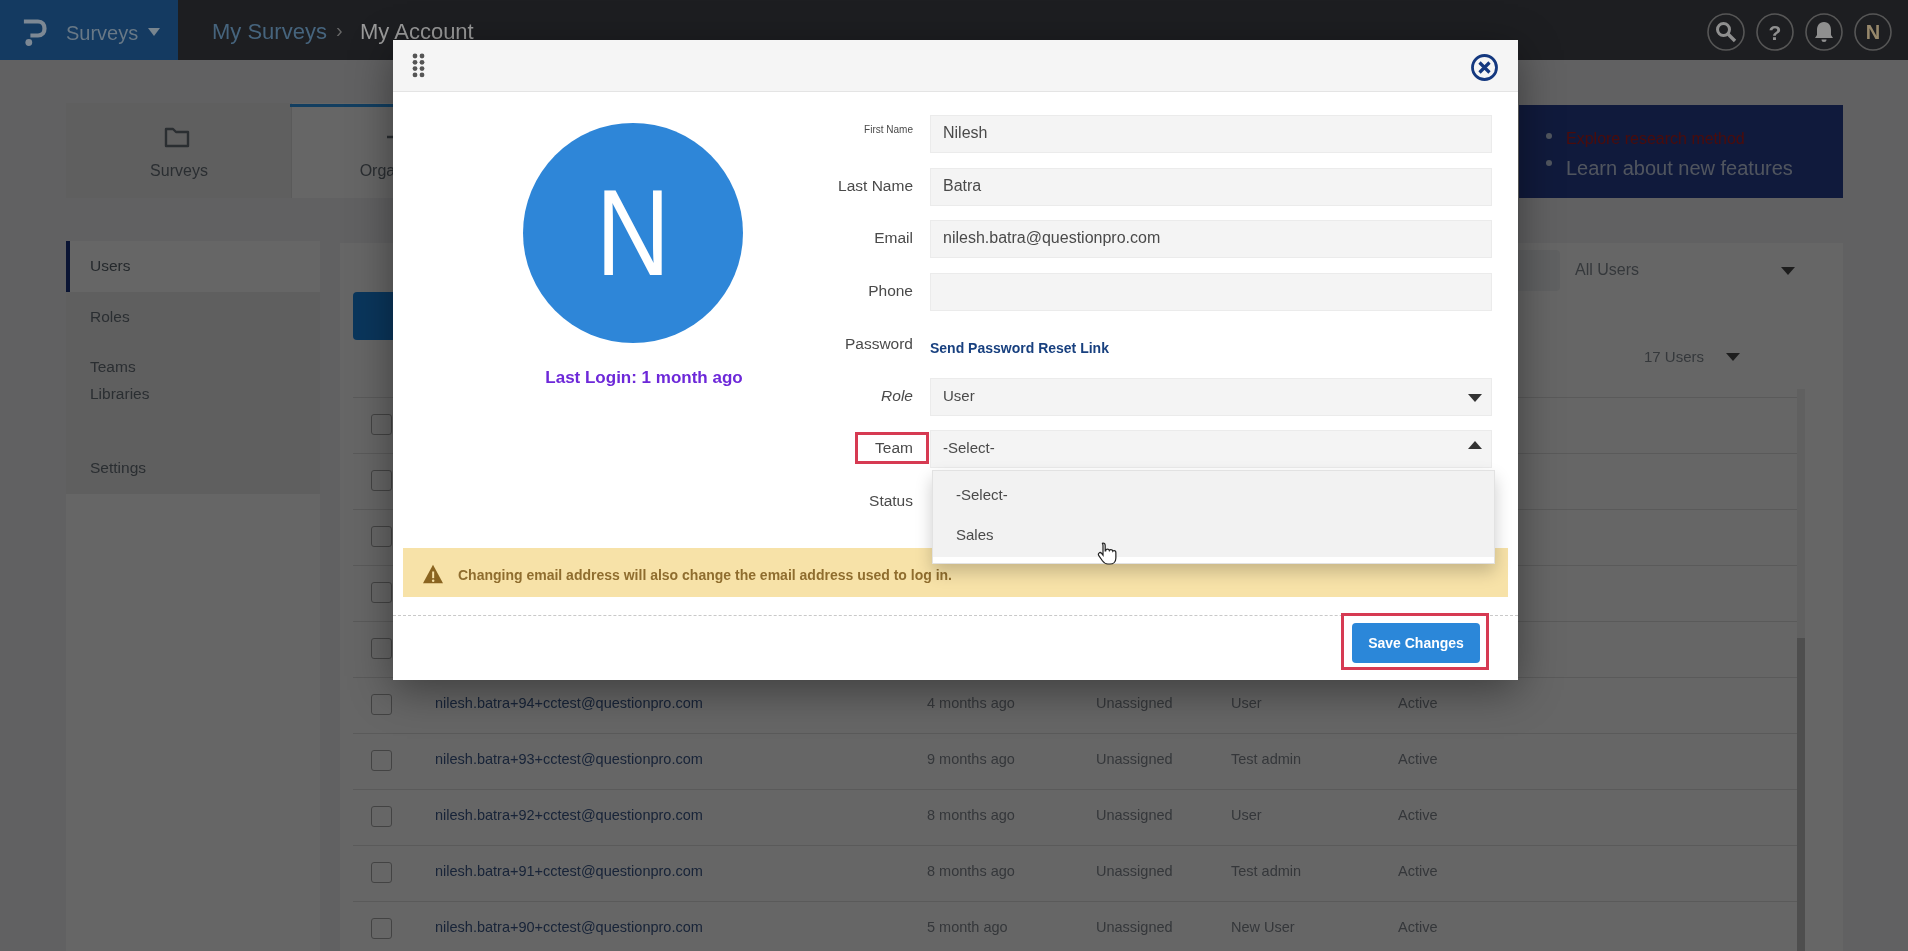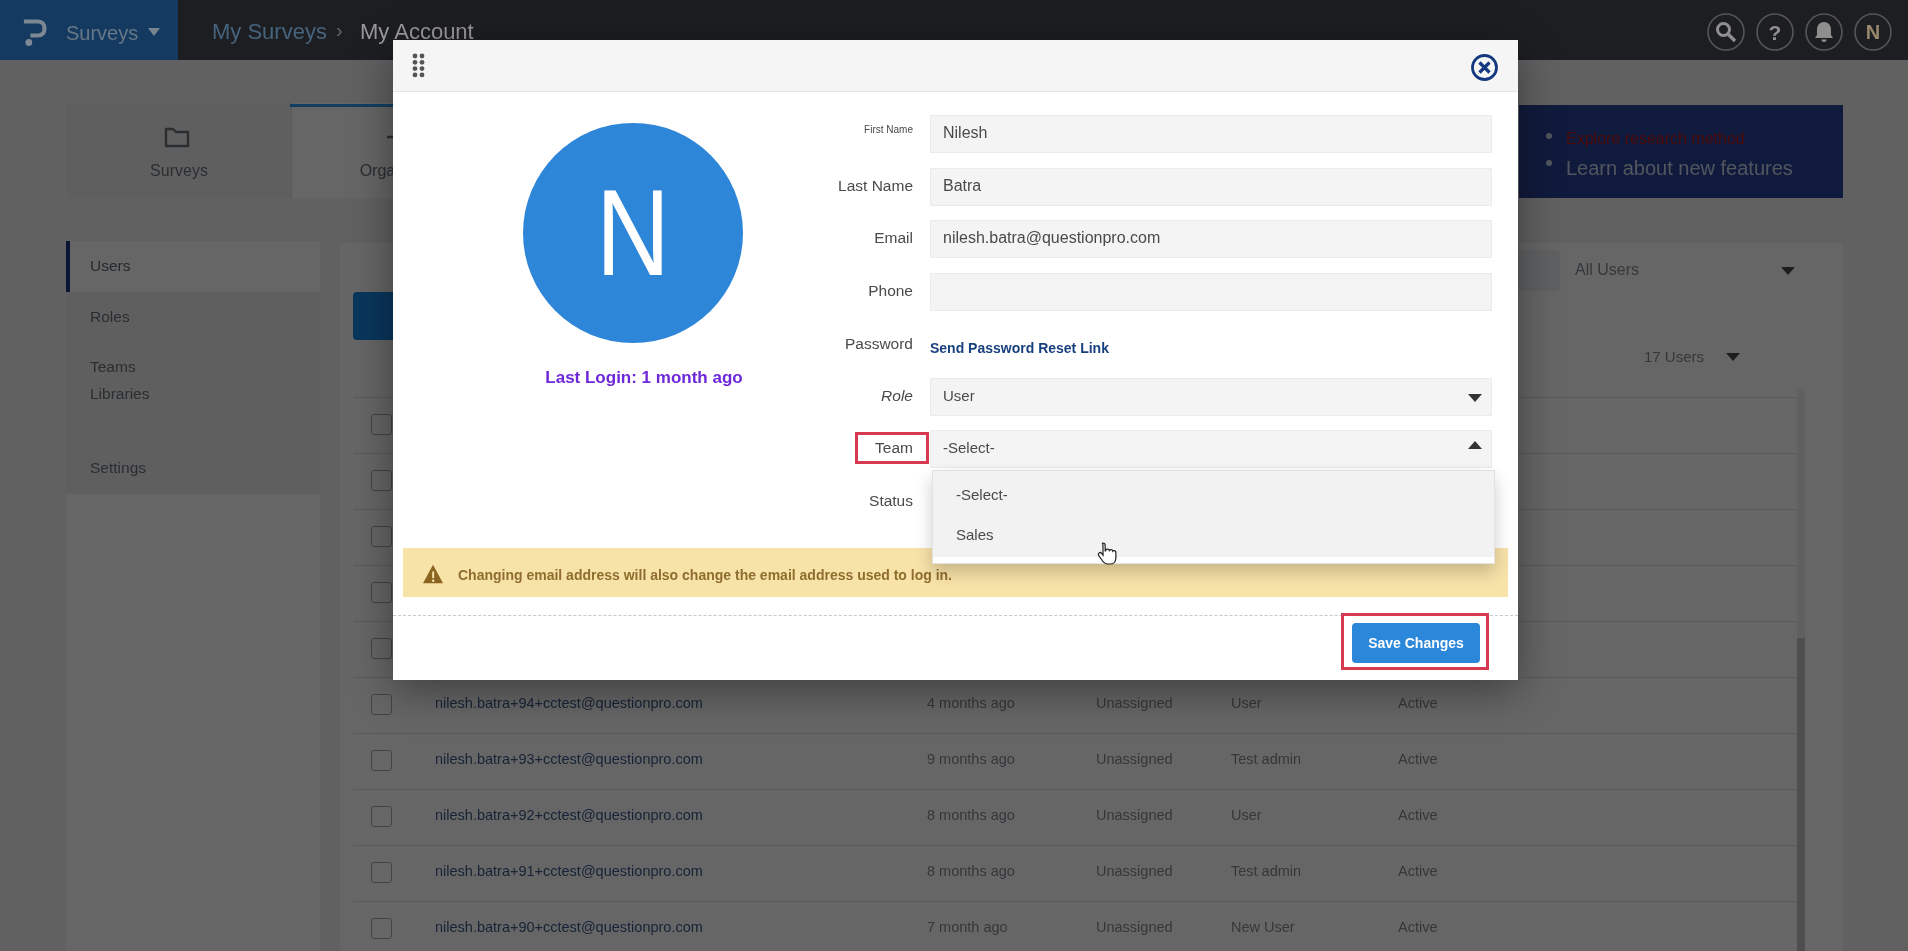--- a/index.html
+++ b/index.html
@@ -130,21 +130,21 @@
       <div class="abs" style="left:353px;top:845px;width:1444px;border-top:1px solid #e1e1e1;"></div>
       <div class="abs" style="left:371px;top:862px;width:21px;height:21px;border:1.5px solid #a8a8a8;border-radius:3px;background:#fff;"></div>
       <div class="abs" style="left:435px;top:863px;font-size:14.5px;color:#3d5a8c;">nilesh.batra+91+cctest@questionpro.com</div>
       <div class="abs" style="left:927px;top:863px;font-size:14.5px;color:#848a92;">8 months ago</div>
       <div class="abs" style="left:1096px;top:863px;font-size:14.5px;color:#848a92;">Unassigned</div>
       <div class="abs" style="left:1231px;top:863px;font-size:14.5px;color:#848a92;">Test admin</div>
       <div class="abs" style="left:1398px;top:863px;font-size:14.5px;color:#848a92;">Active</div>
       <div class="abs" style="left:353px;top:901px;width:1444px;border-top:1px solid #e1e1e1;"></div>
       <div class="abs" style="left:371px;top:918px;width:21px;height:21px;border:1.5px solid #a8a8a8;border-radius:3px;background:#fff;"></div>
       <div class="abs" style="left:435px;top:919px;font-size:14.5px;color:#3d5a8c;">nilesh.batra+90+cctest@questionpro.com</div>
-      <div class="abs" style="left:927px;top:919px;font-size:14.5px;color:#848a92;">7 month ago</div>
+      <div class="abs" style="left:927px;top:919px;font-size:14.5px;color:#848a92;">5 month ago</div>
       <div class="abs" style="left:1096px;top:919px;font-size:14.5px;color:#848a92;">Unassigned</div>
       <div class="abs" style="left:1231px;top:919px;font-size:14.5px;color:#848a92;">New User</div>
       <div class="abs" style="left:1398px;top:919px;font-size:14.5px;color:#848a92;">Active</div>
     </div>
 
   <div class="abs" style="left:1797px;top:389px;width:8px;height:562px;background:#f1f1f1;"></div>
   <div class="abs" style="left:1797px;top:638px;width:8px;height:313px;background:#c4c4c4;"></div>
 </div>
 
 <div class="abs" style="left:0;top:60px;width:1908px;height:891px;background:rgba(0,0,0,0.60);"></div>

